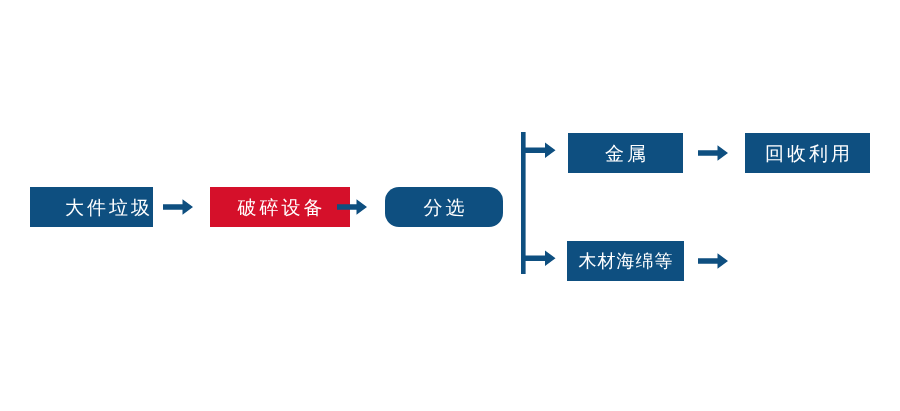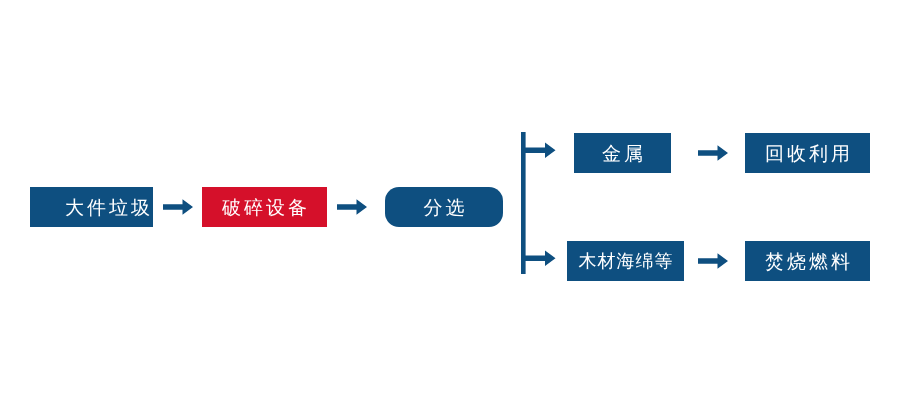--- a/index.html
+++ b/index.html
@@ -32,25 +32,25 @@
     text-indent: 3px;
     line-height: 1;
     white-space: nowrap;
     font-weight: 400;
   }
   .node.blue  { background: #0e4f80; }
   .node.red   { background: #d5102a; }
 
   
   #node-bulky-waste    { left: 30px;  top: 187px; width: 123px; height: 40px; padding-left: 32px; }
-  #node-crusher        { left: 202px; top: 187px; width: 125px; height: 40px; font-family: Liberation Serif, serif; }
+  #node-crusher        { left: 210px; top: 187px; width: 140px; height: 40px; font-family: Liberation Serif, serif; }
   #node-sorting        { left: 385px; top: 187px; width: 118px; height: 40px; border-radius: 14px; }
 
   
-  #node-metal          { left: 568px; top: 133px; width: 97px; height: 40px; margin-left: 6px; }
+  #node-metal          { left: 568px; top: 133px; width: 115px; height: 40px; }
   #node-recycling      { left: 745px; top: 133px; width: 125px; height: 40px; font-family: Liberation Serif, serif; }
 
   
   #node-wood-sponge    { left: 567px; top: 241px; width: 117px; height: 40px;
                          font-size: 18px; letter-spacing: 1px; text-indent: 1px; }
   #node-incineration   { left: 745px; top: 241px; width: 125px; height: 40px; }
 
   
   .arrow {
     position: absolute;
@@ -118,15 +118,14 @@
   <div class="node blue" id="node-recycling">回收利用</div>
 
   <div class="node blue" id="node-wood-sponge">木材海绵等</div>
 
   <div class="arrow" id="arrow-wood-to-incin">
     <svg viewBox="0 0 30 22" xmlns="http://www.w3.org/2000/svg">
       <path d="M0 8.2 H19.5 V3.2 L30 11 L19.5 18.8 V13.8 H0 Z" fill="#0e4f80"></path>
     </svg>
   </div>
 
-  <div class="node blue" id="node-incineration">焚烧燃料</div>
 
 </div>
 
 </body></html>

